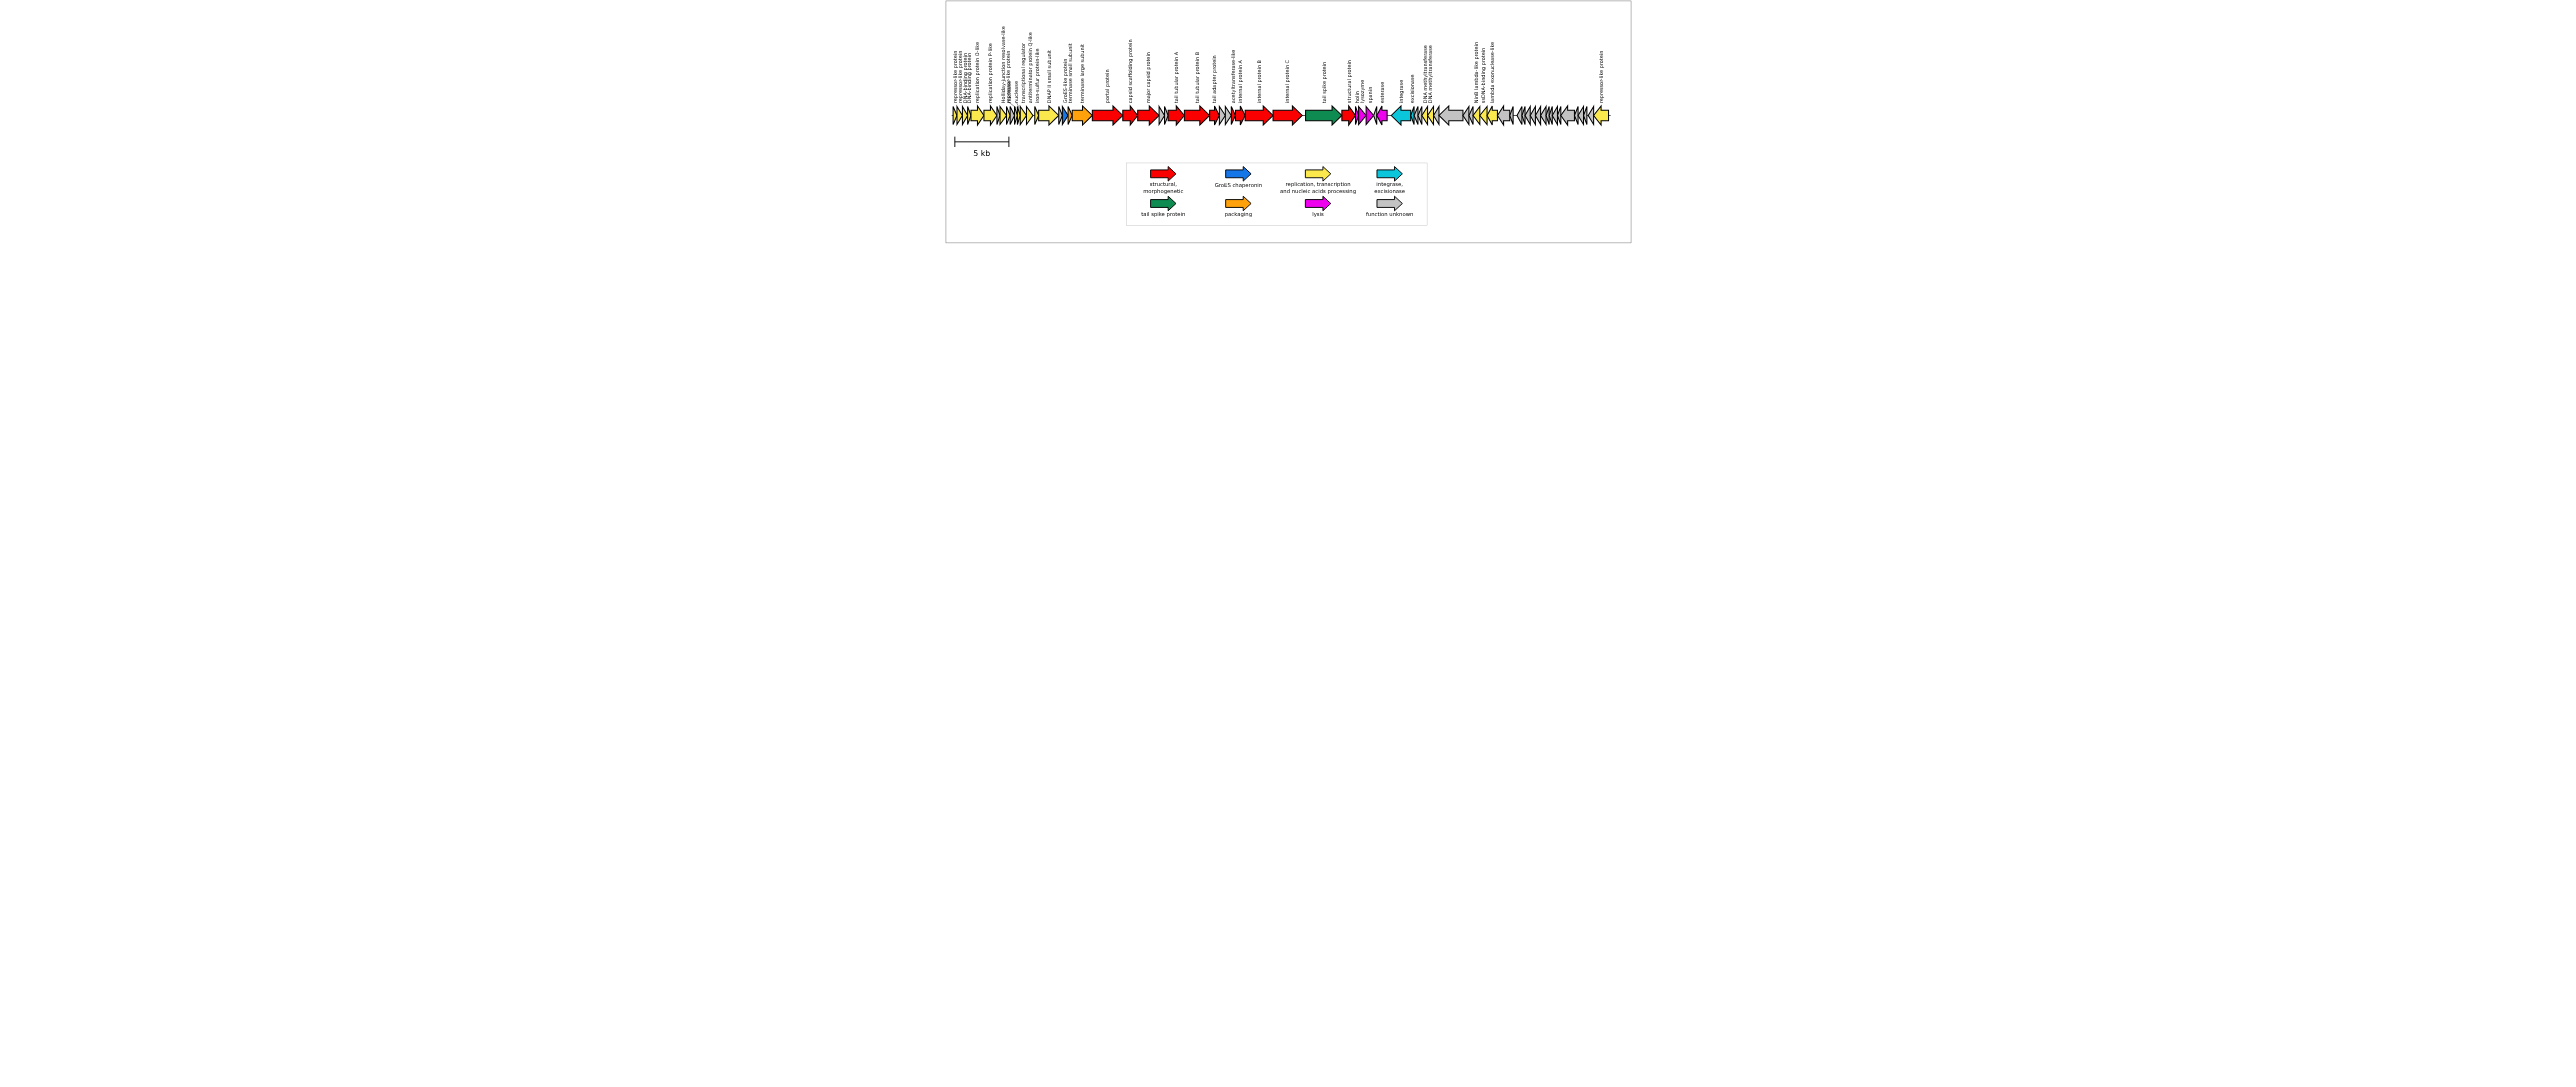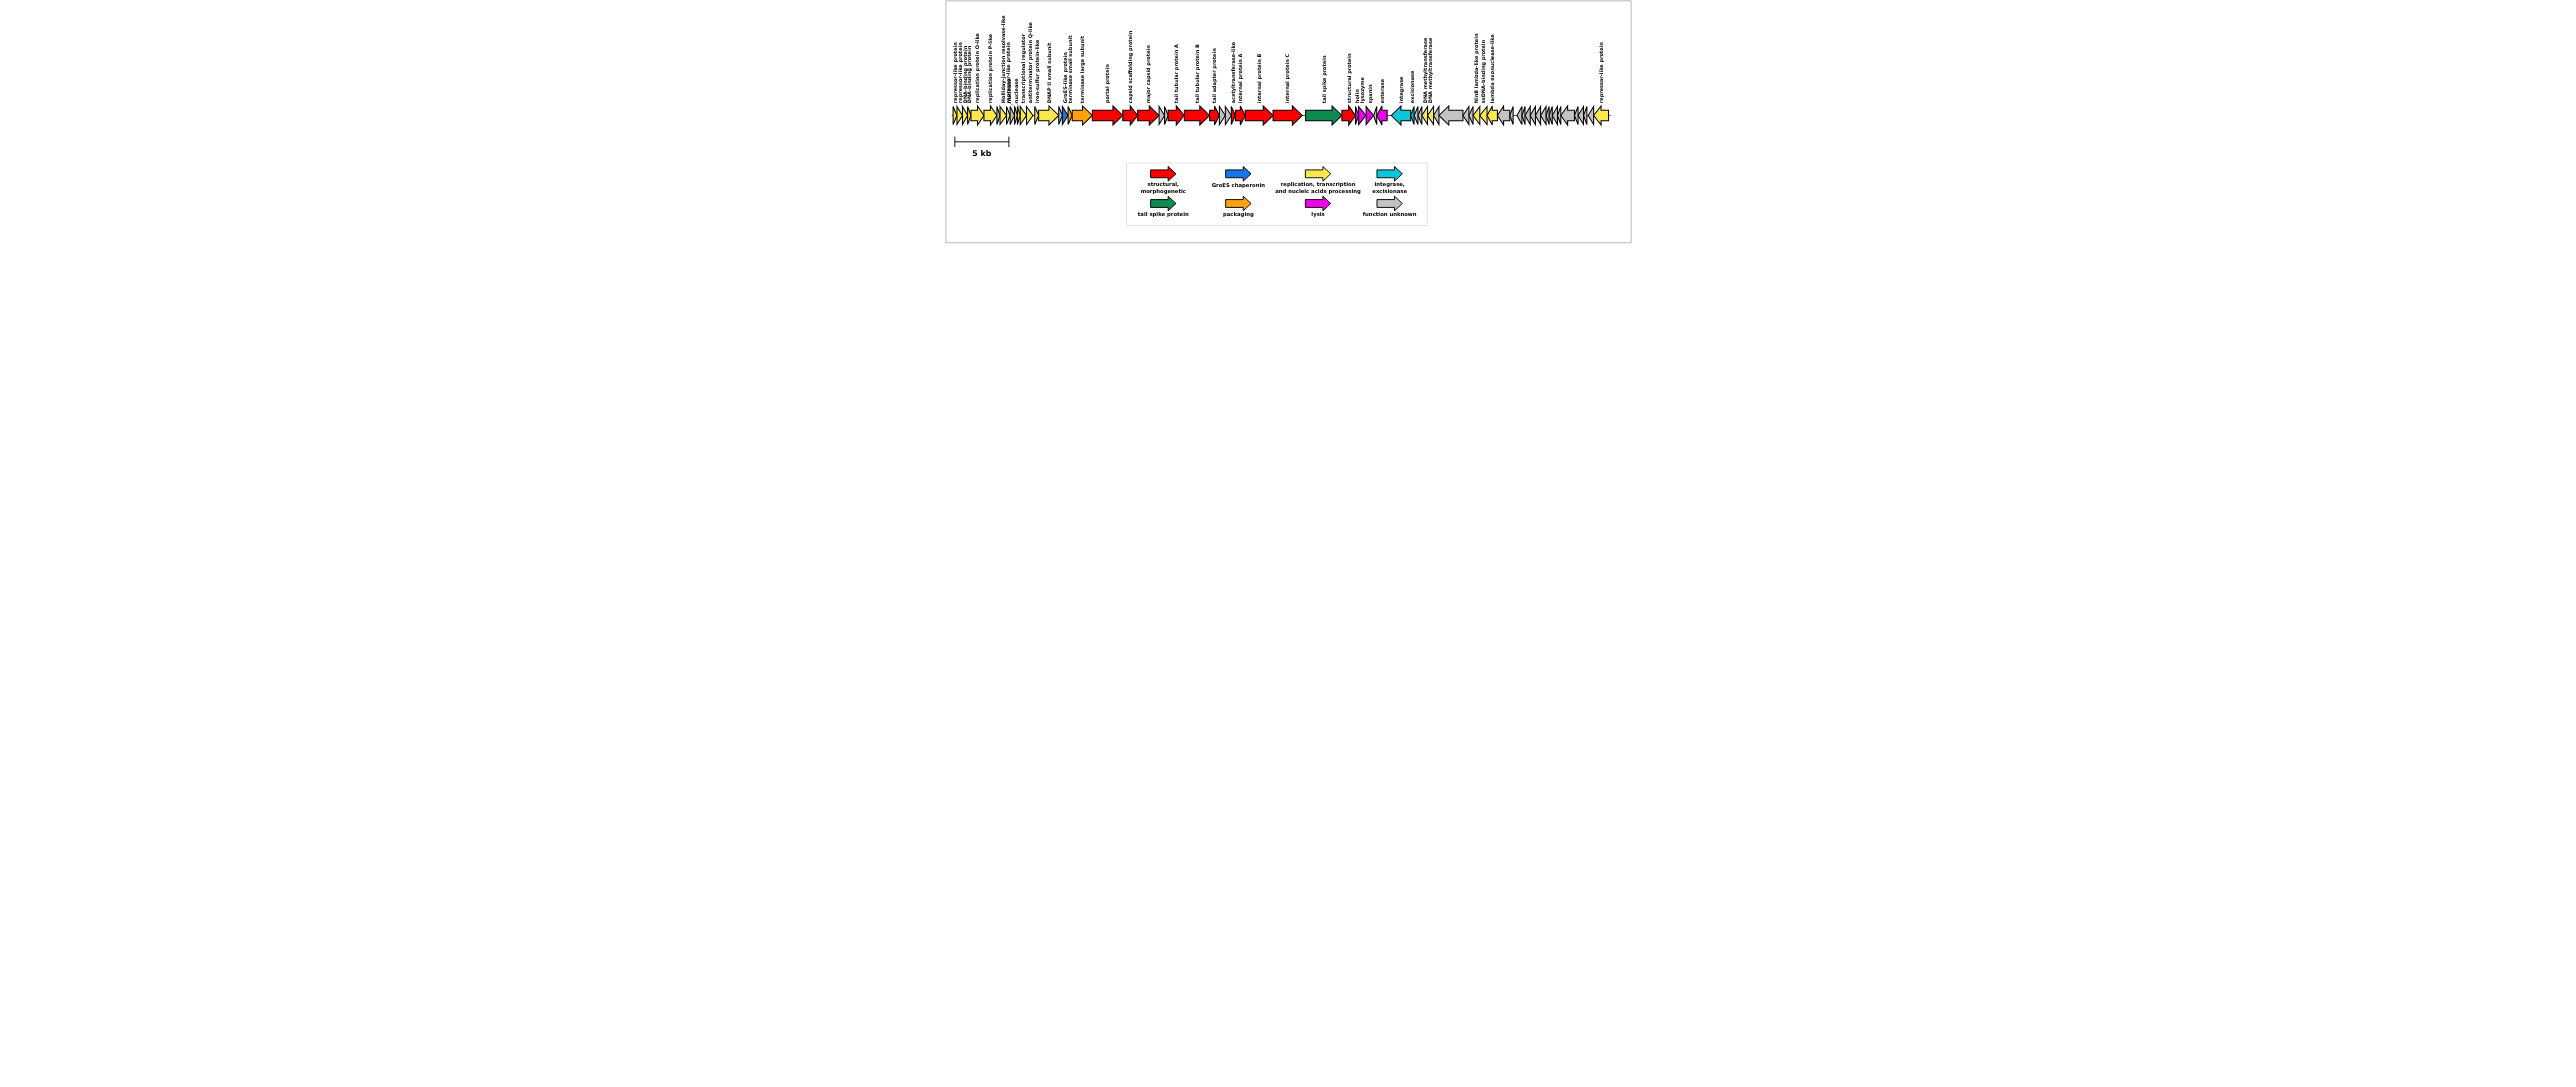--- a/index.html
+++ b/index.html
@@ -1,17 +1,17 @@
 <!DOCTYPE html>
 <html style="font-size:8.2px"><head>
 <meta charset="utf-8">
 <style>
   html,body{margin:0;padding:0;background:#ffffff;}
   body{font-family:"DejaVu Sans",sans-serif;}
-  .figure-wrap{width:687px;margin:0 auto;background:#ffffff;font-weight:bold;}
+  .figure-wrap{width:687px;margin:0 auto;background:#ffffff;}
   svg{display:block;font-family:"DejaVu Sans",sans-serif;}
 </style>
 </head>
 <body>
 
 <div class="figure-wrap">
   <div id="svg-host">
       <svg xmlns="http://www.w3.org/2000/svg" viewBox="0 0 5948 2111" width="100%">
         <rect x="0" y="0" width="5948" height="2111" fill="#ffffff"></rect>
         <line x1="58" y1="1000" x2="5763" y2="1000" stroke="#000" stroke-width="6"></line>

